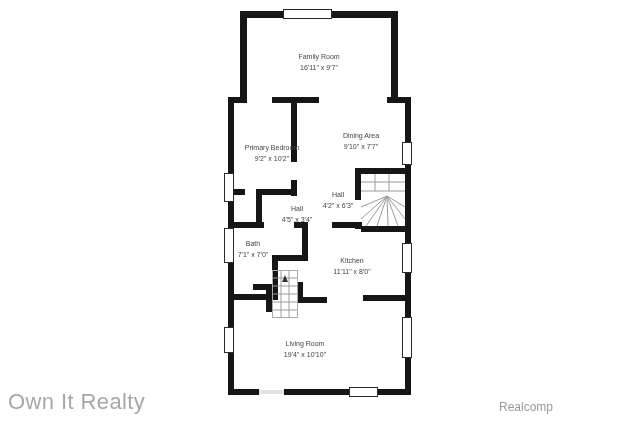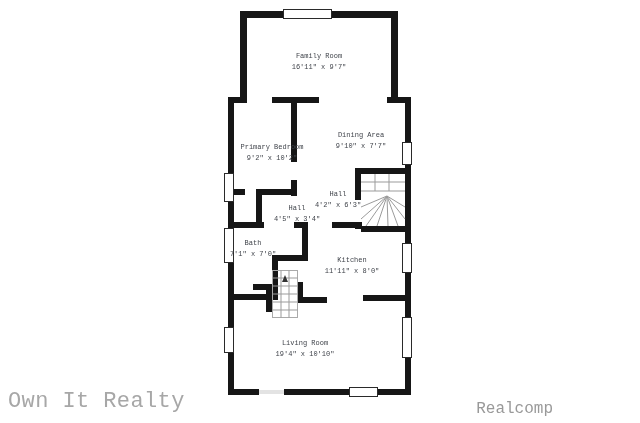--- a/index.html
+++ b/index.html
@@ -5,38 +5,38 @@
   :root{
     --wall:#161616;
     --label:#40444b;
     --stair:#9b9b9b;
     --watermark:#a7a7a7;
     --provider:#999999;
   }
   html,body{margin:0;padding:0;background:#fff;}
   .canvas{
     position:relative;width:560px;height:423px;background:#ffffff;
-    overflow:hidden;font-family:Liberation Mono, monospace;
+    overflow:hidden;font-family:Liberation Sans, sans-serif;
   }
   .wall{position:absolute;background:var(--wall);}
   .window{position:absolute;background:#ffffff;border:1px solid #2a2a2a;box-sizing:border-box;}
   .window-h{background:linear-gradient(to bottom,#fff 44%,#2a2a2a 44%,#2a2a2a 56%,#fff 56%);}
   .window-v{background:linear-gradient(to right,#fff 44%,#2a2a2a 44%,#2a2a2a 56%,#fff 56%);}
   .threshold{position:absolute;background:#e3e3e3;}
   .stairs-svg{position:absolute;left:0;top:0;pointer-events:none;}
   .room-label{
     position:absolute;transform:translateX(-50%);text-align:center;
     font-size:7px;line-height:11px;color:var(--label);white-space:nowrap;
   }
   .watermark-agency{
     position:absolute;left:8px;top:389px;font-size:22px;letter-spacing:.4px;
     color:var(--watermark);
   }
   .watermark-provider{
-    position:absolute;right:7px;top:400px;font-size:16px;color:var(--provider);
+    position:absolute;right:7px;top:400px;font-size:12px;color:var(--provider);
   }
 </style>
 </head>
 <body>
 
 <div class="canvas">
 
   <div class="wall" style="left:240px;top:11px;width:158px;height:7px"></div>
   <div class="wall" style="left:240px;top:11px;width:7px;height:92px"></div>
   <div class="wall" style="left:391px;top:11px;width:7px;height:92px"></div>

